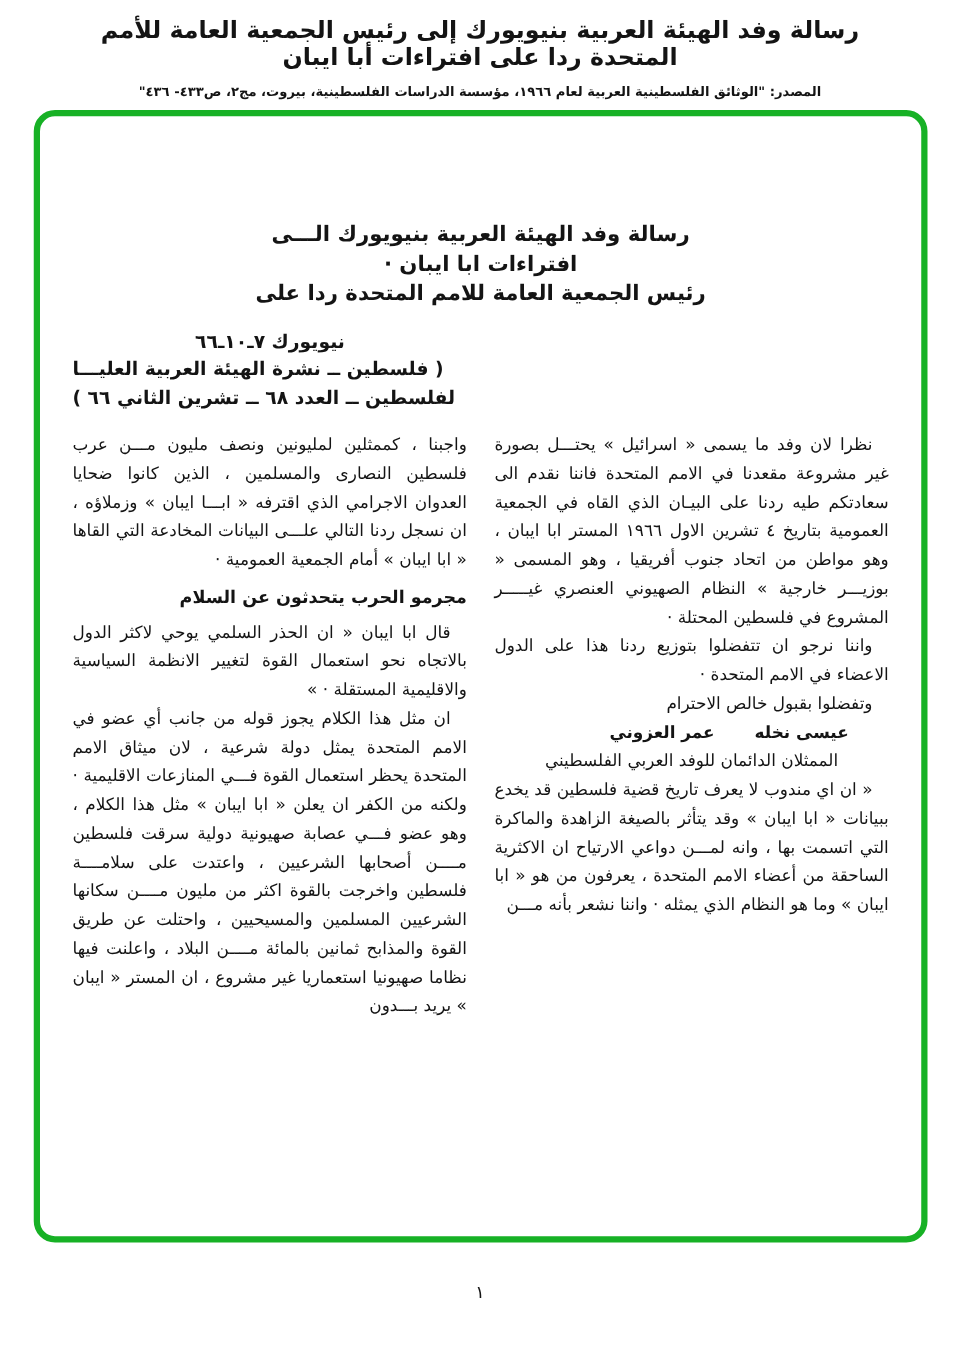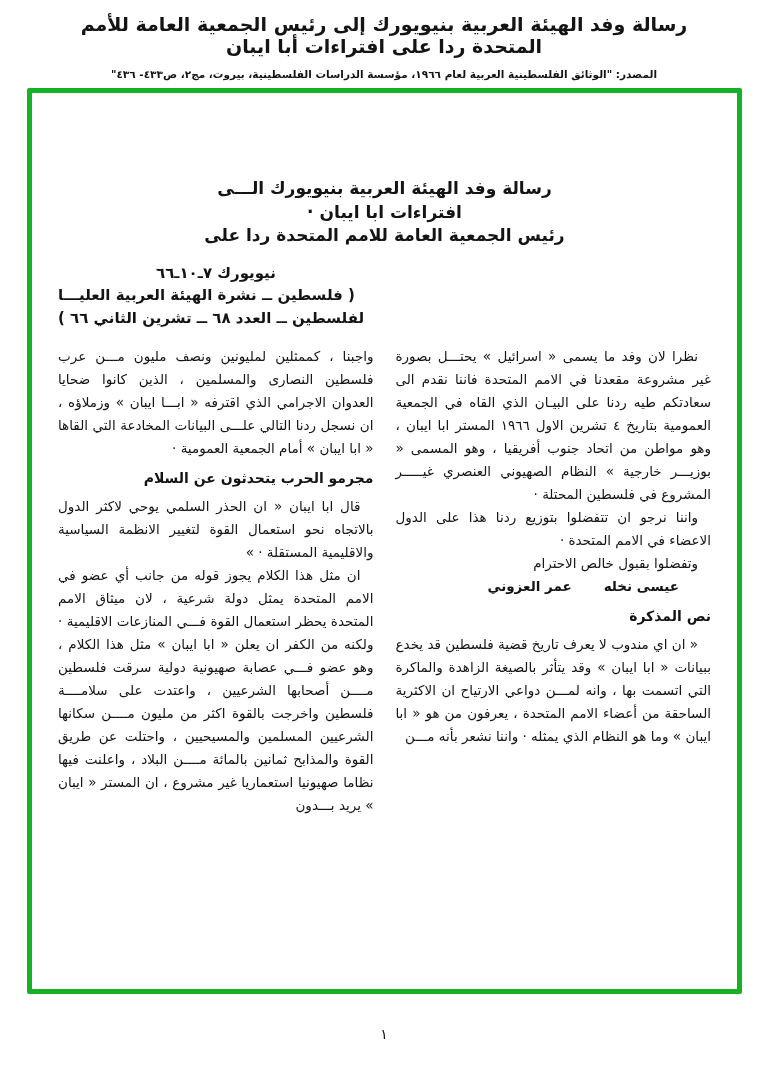--- a/index.html
+++ b/index.html
@@ -19,21 +19,21 @@
   .top-header { position: absolute; top: 13px; left: 0; right: 0; text-align: center; }
   .top-title  { font-size: 19px; font-weight: bold; padding: 0 60px; }
   .top-source { font-size: 10.5px; font-weight: bold; margin-top: 11px; }
 
   
   .frame {
     position: absolute;
     top: 88px; left: 27px;
     width: 715px; height: 906px;
     border: 5px solid #17b125;
-    border-radius: 2px;
+    border-radius: 17px;
     background: #ffffff;
     padding: 84px 26px 0 26px;
   }
 
   
   .doc-title { text-align: center; font-weight: bold; font-size: 17px; line-height: 23.5px; }
 
   
   .date-block { margin-top: 14px; text-align: left; font-weight: bold; font-size: 15px; line-height: 22.5px; }
   .dateline   { position: relative; left: 98px; }
@@ -88,21 +88,21 @@
   <div class="columns">
 
     <div class="col">
       <p class="indent">نظرا لان وفد ما يسمى « اسرائيل » يحتـــل بصورة غير مشروعة مقعدنا في الامم المتحدة فاننا نقدم الى سعادتكم طيه ردنا على البيـان الذي القاه في الجمعية العمومية بتاريخ ٤ تشرين الاول ١٩٦٦ المستر ابا ايبان ، وهو مواطن من اتحاد جنوب أفريقيا ، وهو المسمى « بوزيـــر خارجية » النظام الصهيوني العنصري غيـــــر المشروع في فلسطين المحتلة ·</p>
       <p class="indent">واننا نرجو ان تتفضلوا بتوزيع ردنا هذا على الدول الاعضاء في الامم المتحدة ·</p>
       <p class="indent">وتفضلوا بقبول خالص الاحترام</p>
       <div class="signatures">
         <span>عيسى نخله</span>
         <span>عمر العزوني</span>
       </div>
-      <div class="col-heading">نص المذكرة</div>
+      <p class="sig-title">الممثلان الدائمان للوفد العربي الفلسطيني</p>
       <p class="indent">« ان اي مندوب لا يعرف تاريخ قضية فلسطين قد يخدع ببيانات « ابا ايبان » وقد يتأثر بالصيغة الزاهدة والماكرة التي اتسمت بها ، وانه لمـــن دواعي الارتياح ان الاكثرية الساحقة من أعضاء الامم المتحدة ، يعرفون من هو « ابا ايبان » وما هو النظام الذي يمثله · واننا نشعر بأنه مـــن</p>
     </div>
 
     <div class="col">
       <p>واجبنا ، كممثلين لمليونين ونصف مليون مـــن عرب فلسطين النصارى والمسلمين ، الذين كانوا ضحايا العدوان الاجرامي الذي اقترفه « ابـــا ايبان » وزملاؤه ، ان نسجل ردنا التالي علـــى البيانات المخادعة التي القاها « ابا ايبان » أمام الجمعية العمومية ·</p>
       <div class="col-heading">مجرمو الحرب يتحدثون عن السلام</div>
       <p class="indent">قال ابا ايبان « ان الحذر السلمي يوحي لاكثر الدول بالاتجاه نحو استعمال القوة لتغيير الانظمة السياسية والاقليمية المستقلة · »</p>
       <p class="indent">ان مثل هذا الكلام يجوز قوله من جانب أي عضو في الامم المتحدة يمثل دولة شرعية ، لان ميثاق الامم المتحدة يحظر استعمال القوة فـــي المنازعات الاقليمية · ولكنه من الكفر ان يعلن « ابا ايبان » مثل هذا الكلام ، وهو عضو فـــي عصابة صهيونية دولية سرقت فلسطين مــــن أصحابها الشرعيين ، واعتدت على سلامــــة فلسطين واخرجت بالقوة اكثر من مليون مــــن سكانها الشرعيين المسلمين والمسيحيين ، واحتلت عن طريق القوة والمذابح ثمانين بالمائة مــــن البلاد ، واعلنت فيها نظاما صهيونيا استعماريا غير مشروع ، ان المستر « ايبان » يريد بـــدون</p>
     </div>
 

